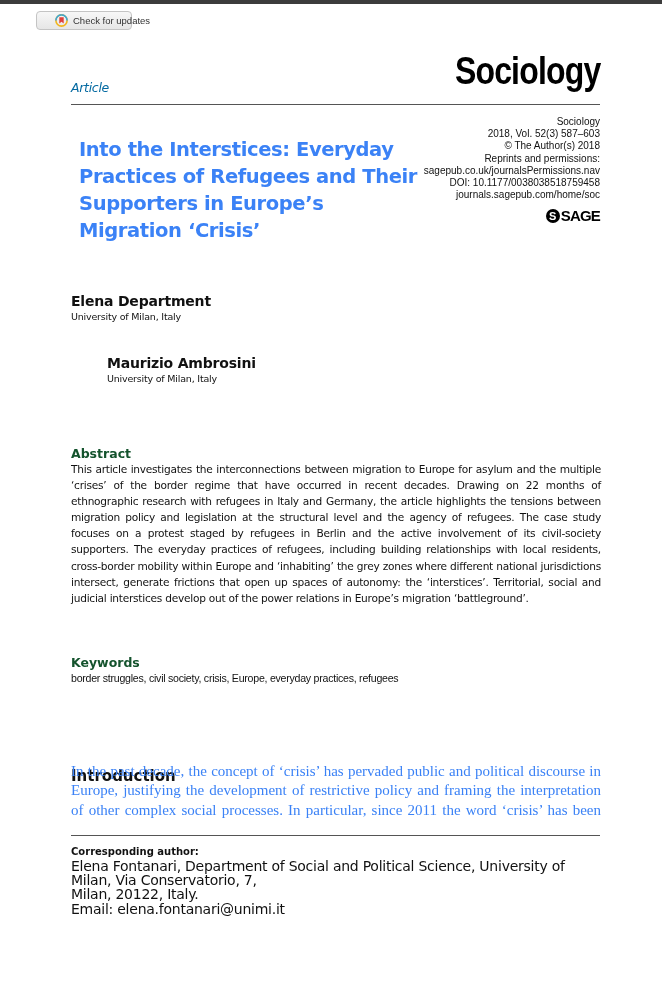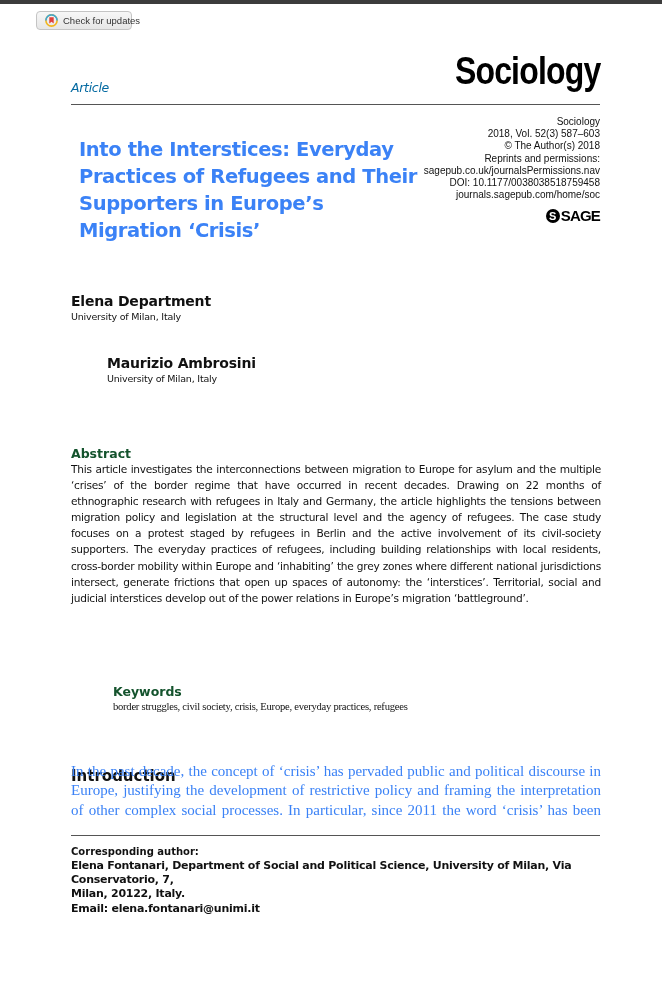--- a/index.html
+++ b/index.html
@@ -7,21 +7,21 @@
       width: 662px; height: 1000px; overflow: hidden;
       background: #ffffff; position: relative;
       font-family: "DejaVu Sans", sans-serif; color: #111;
     }
     .topbar { position: absolute; left: 0; top: 0; width: 662px; height: 4px; background: #3c3c3c; }
 
     .cfu {
       position: absolute; left: 36px; top: 11px; width: 96px; height: 19px;
       border: 1px solid #c4c4c4; border-radius: 4px;
       background: linear-gradient(#f7f7f7, #e6e6e6);
-      box-sizing: border-box; display: flex; align-items: center; padding-left: 8px;
+      box-sizing: border-box; display: flex; align-items: center; padding-left: 18px;
       cursor: pointer;
     }
     .cfu-icon { width: 13px; height: 13px; position: relative; margin-right: 5px; flex: none; }
     .cfu-icon svg { display: block; }
     .cfu-label { font-family: "Liberation Sans", sans-serif; font-size: 9.5px; color: #333; white-space: nowrap; }
 
     .article-label {
       position: absolute; left: 71px; top: 80px;
       font-family: "DejaVu Sans", sans-serif; font-style: italic; font-size: 12.5px; color: #0369a1;
       letter-spacing: -0.3px;
@@ -59,37 +59,37 @@
     .author-1 { top: 292px; }
     .author-2 { top: 354px; margin-left: 36px; }
 
     .section { position: absolute; left: 71px; width: 530px; }
     .section-heading { font-family: "DejaVu Sans", sans-serif; font-weight: bold; font-size: 12.5px; line-height: 15px; color: #14532d; }
     .abstract { top: 446px; }
     .abstract-body {
       font-family: "DejaVu Sans", sans-serif; font-size: 10.6px; line-height: 16.1px; text-align: justify;
       color: #111; letter-spacing: -0.25px; margin: 0;
     }
-    .keywords { top: 684px; margin-left: 42px; }
-    .keywords-body { font-family: Liberation Serif, serif; font-size: 10.6px; line-height: 16px; color: #111; letter-spacing: -0.25px; }
+    .keywords { top: 655px; }
+    .keywords-body { font-family: Liberation Sans, sans-serif; font-size: 10.6px; line-height: 16px; color: #111; letter-spacing: -0.25px; }
 
     .intro-heading {
       position: absolute; left: 71px; top: 766px;
       font-family: "DejaVu Sans", sans-serif; font-weight: bold; font-size: 15px; line-height: 20px; color: #111;
     }
     .intro-body {
       position: absolute; left: 71px; top: 762px; width: 530px; margin: 0;
       font-family: "Liberation Serif", serif; font-size: 15px; line-height: 19.3px; text-align: justify;
       text-align-last: justify; color: #3b82f6;
     }
     .rule-foot { position: absolute; left: 71px; top: 835px; width: 529px; height: 0; border-top: 1.5px solid #555; }
 
     .footnote { position: absolute; left: 71px; top: 845px; width: 530px; }
     .footnote-heading { font-family: "DejaVu Sans", sans-serif; font-weight: bold; font-size: 10px; line-height: 14px; color: #111; }
-    .footnote-line { font-family: "DejaVu Sans", sans-serif; font-size: 11px; line-height: 14.2px; color: #111; letter-spacing: -0.25px; font-weight: bold; }
+    .footnote-line { font-family: "DejaVu Sans", sans-serif; font-size: 14px; line-height: 14.2px; color: #111; letter-spacing: -0.25px; }
   </style>
 </head>
 <body>
 
 <div class="topbar"></div>
 
 <div class="cfu">
   <span class="cfu-icon">
     <svg width="13" height="13" viewBox="0 0 13 13">
       <circle cx="6.5" cy="6.5" r="5.6" fill="none" stroke="#f2b51c" stroke-width="1.6"></circle>

